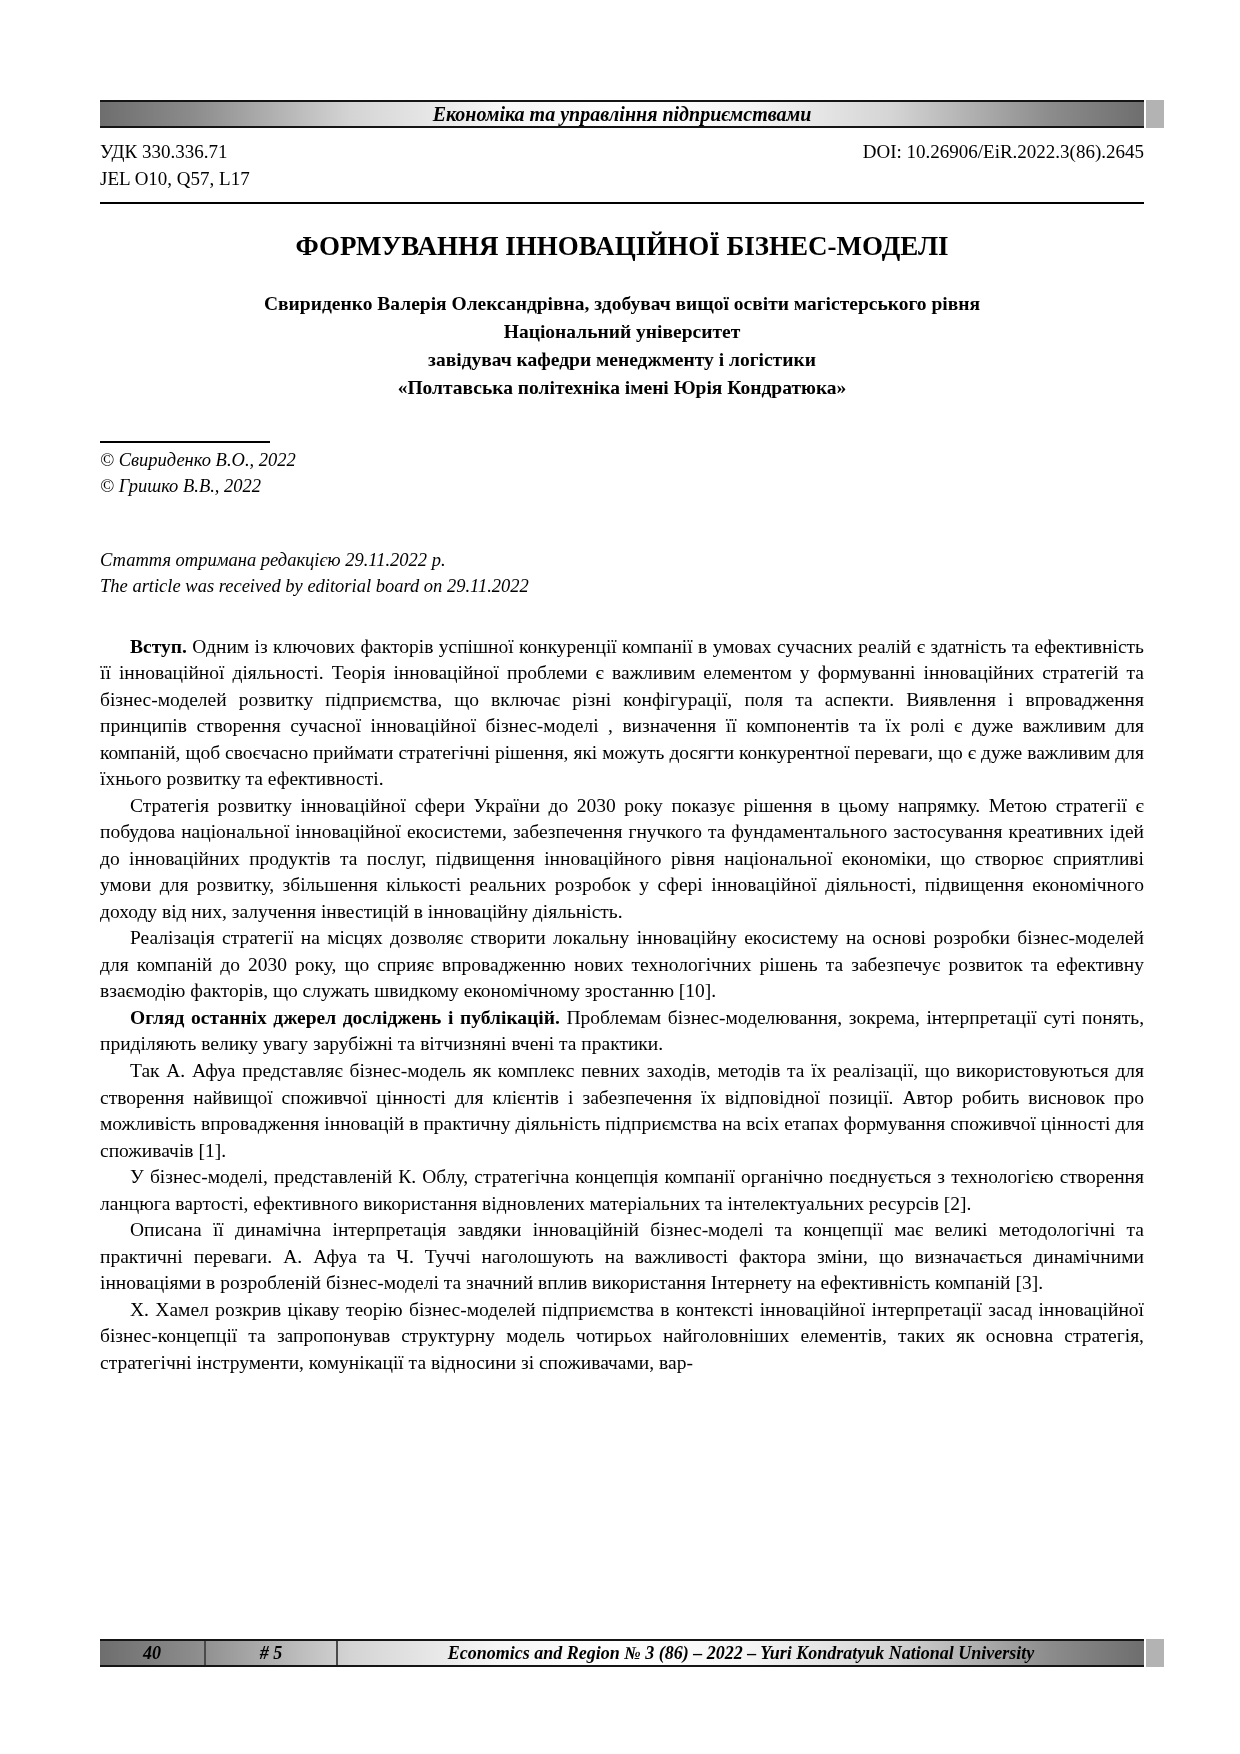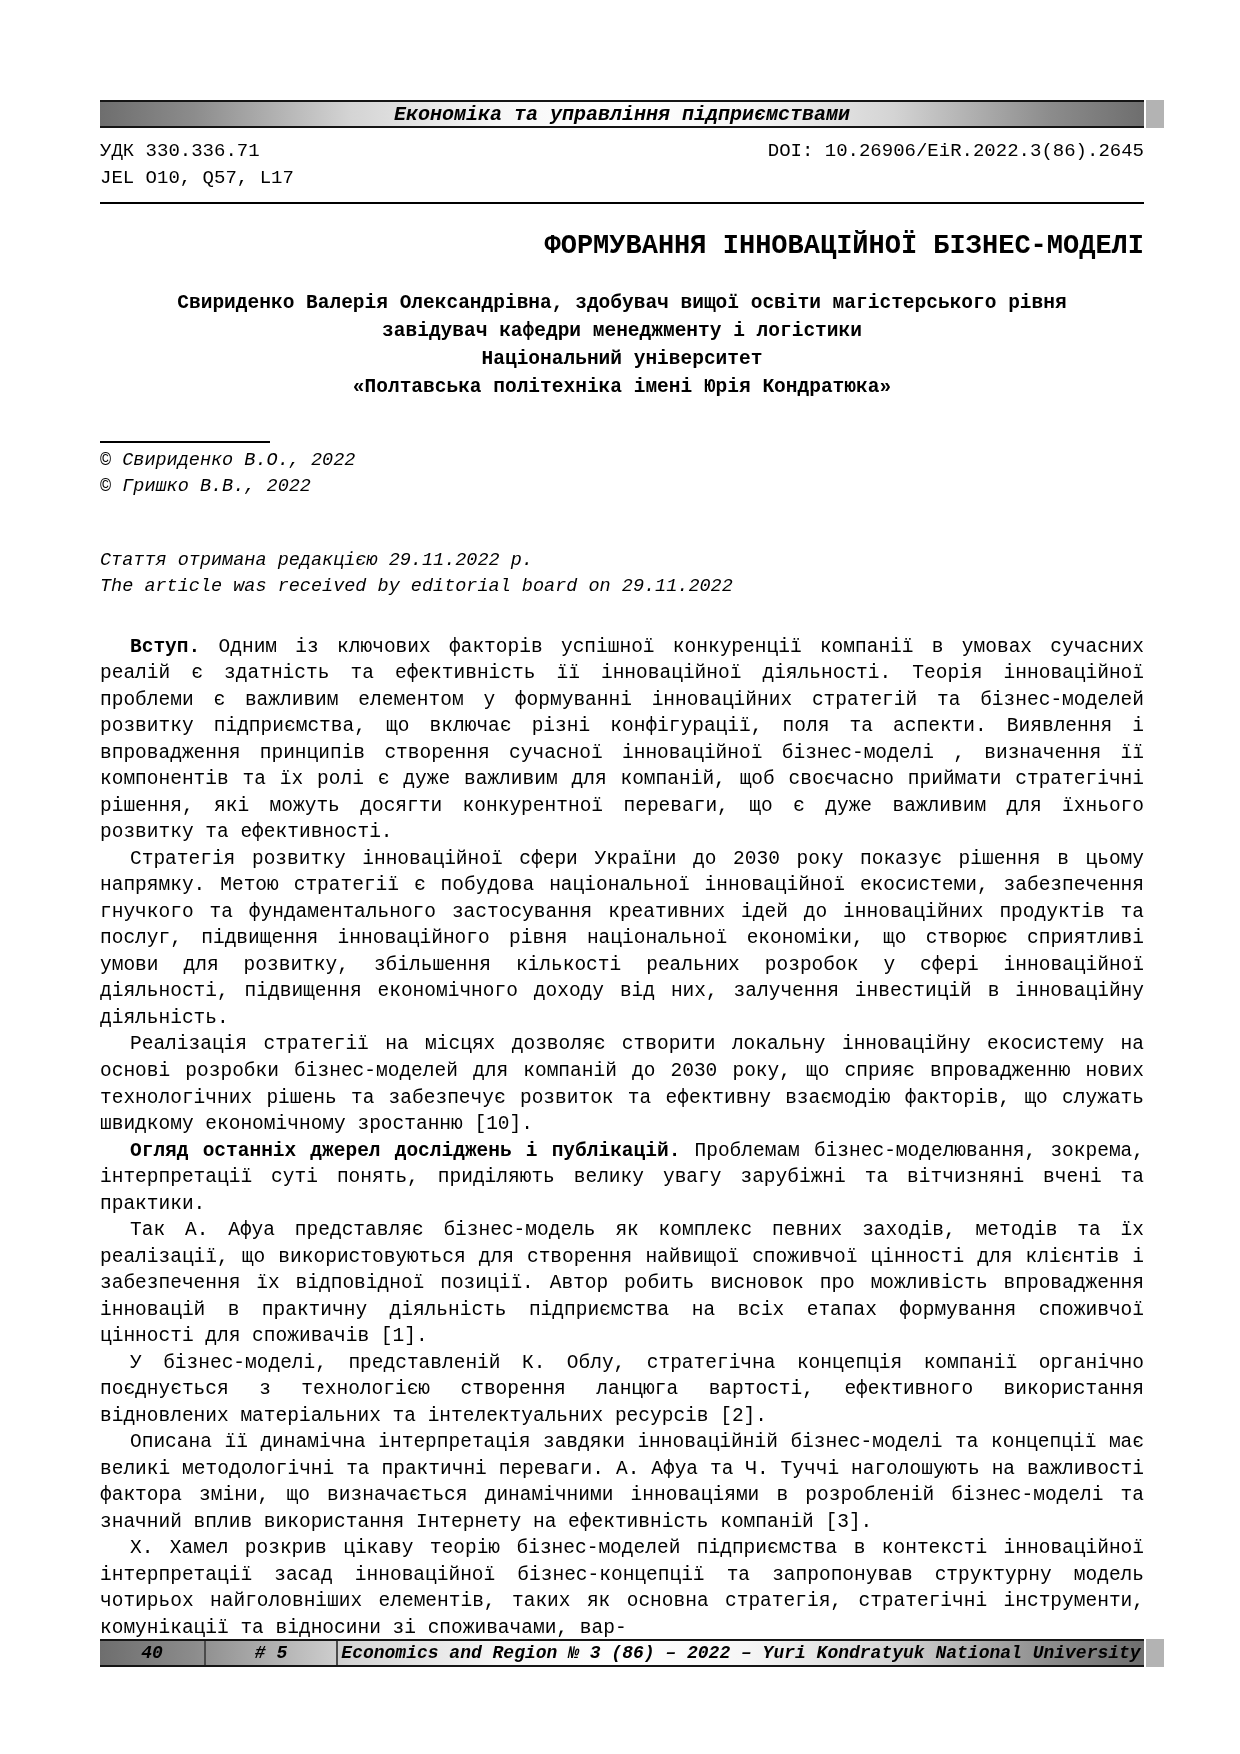--- a/index.html
+++ b/index.html
@@ -2,21 +2,21 @@
 <html><head>
 <meta charset="utf-8">
 <style>
   html, body { margin: 0; padding: 0; background: #ffffff; }
   .page {
     position: relative;
     width: 1240px;
     height: 1754px;
     margin: 0 auto;
     background: #ffffff;
-    font-family: Liberation Mono, monospace;
+    font-family: Liberation Serif, serif;
     color: #000;
     overflow: hidden;
     box-sizing: border-box;
     padding-top: 100px;
   }
   .content { margin: 0 96px 0 100px; }
 
   
   .rule-bar {
     height: 24px;
@@ -54,21 +54,21 @@
     gap: 45px;
   }
   .rule {
     border: none;
     border-top: 2px solid #000;
     margin: 10px 0 0 0;
   }
 
   .title {
     margin: 24px 0 0 0;
-    text-align: right;
+    text-align: center;
     font-size: 27px;
     font-weight: bold;
     line-height: 1.35;
   }
 
   .authors { margin-top: 26px; text-align: center; }
   .authors div {
     font-size: 19.5px;
     font-weight: bold;
     line-height: 1.42;
@@ -142,22 +142,22 @@
     </div>
 
     <hr class="rule">
 
     <h1 class="title">
       <span>ФОРМУВАННЯ ІННОВАЦІЙНОЇ БІЗНЕС-МОДЕЛІ</span><br>
     </h1>
 
     <div class="authors">
       <div>Свириденко Валерія Олександрівна, здобувач вищої освіти магістерського рівня</div>
+      <div>Національний університет</div>
       <div>завідувач кафедри менеджменту і логістики</div>
-      <div>Національний університет</div>
       <div>«Полтавська політехніка імені Юрія Кондратюка»</div>
     </div>
 
     <div class="copyright-block">
       <div class="short-line"></div>
       <div class="c-line">© Свириденко В.О., 2022</div>
       <div class="c-line">© Гришко В.В., 2022</div>
     </div>
 
     <div class="received-block">

